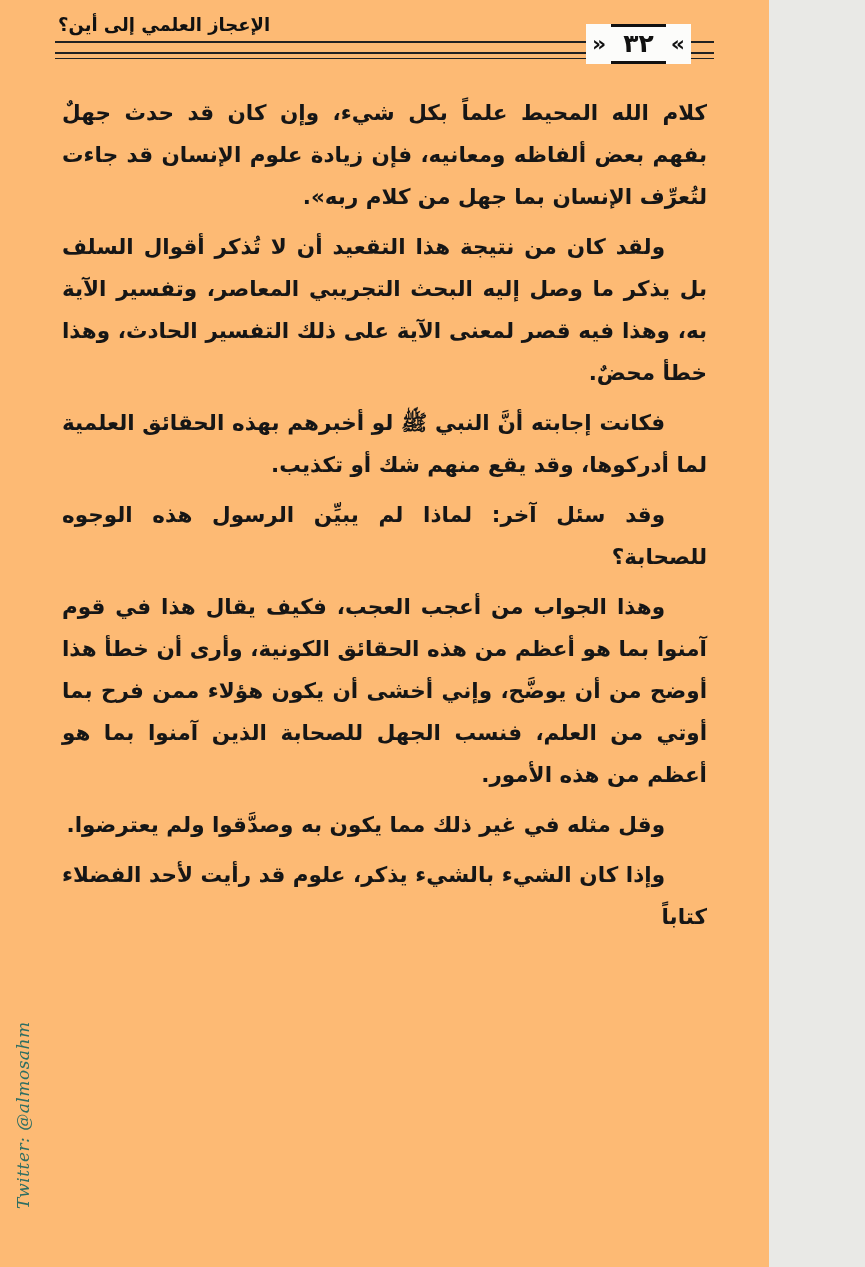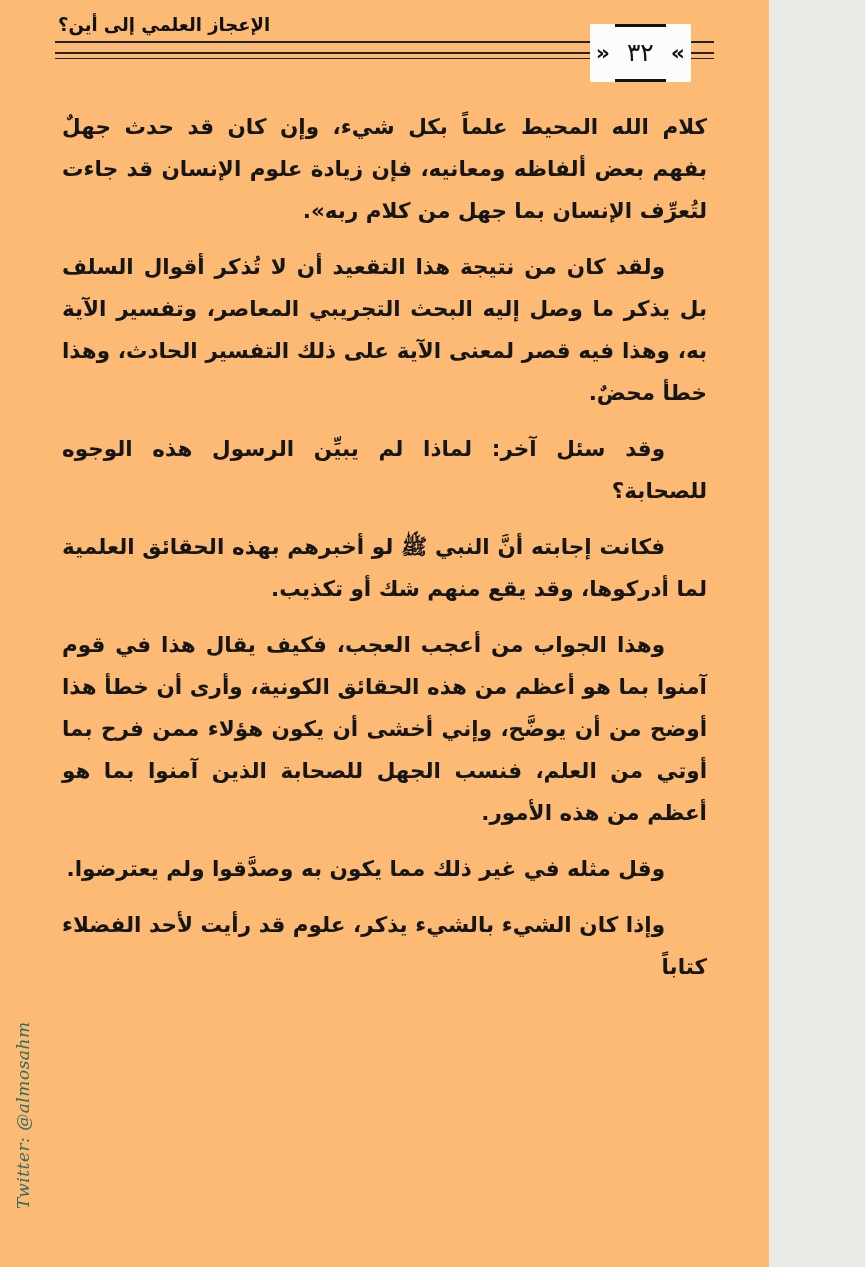--- a/index.html
+++ b/index.html
@@ -62,25 +62,25 @@
     z-index: 2;
     background: #fcfcfa;
     display: flex;
     align-items: center;
     gap: 5px;
     padding: 0 6px;
   }
 
   .page-number {
     font-size: 25px;
-    font-weight: normal;
+    font-weight: bold;
     line-height: 34px;
     border-top: 3px solid #111;
     border-bottom: 3px solid #111;
-    padding: 9px 12px;
+    padding: 0 12px;
     color: #111;
     text-align: center;
   }
 
   .ornament {
     font-size: 22px;
     font-weight: bold;
     color: #111;
     line-height: 34px;
   }
@@ -94,21 +94,21 @@
     direction: rtl;
     text-align: justify;
     font-size: 21.5px;
     font-weight: bold;
     line-height: 42px;
     color: #161616;
   }
 
   .page-body p.para {
     text-indent: 42px;
-    margin: 14px 0 8px 0;
+    margin: 0 0 8px 0;
   }
 
   
   .page-body p.para:first-of-type {
     text-indent: 0;
   }
 
   
   .watermark {
     position: absolute;
@@ -143,23 +143,23 @@
   </header>
 
   <main class="page-body">
 
       <p class="para">كلام الله المحيط علماً بكل شيء، وإن كان قد حدث جهلٌ بفهم بعض ألفاظه ومعانيه، فإن زيادة علوم الإنسان قد جاءت لتُعرِّف الإنسان بما جهل من كلام ربه».</p>
 
 
 
       <p class="para">ولقد كان من نتيجة هذا التقعيد أن لا تُذكر أقوال السلف بل يذكر ما وصل إليه البحث التجريبي المعاصر، وتفسير الآية به، وهذا فيه قصر لمعنى الآية على ذلك التفسير الحادث، وهذا خطأ محضٌ.</p>
 
+      <p class="para">فكانت إجابته أنَّ النبي ﷺ لو أخبرهم بهذه الحقائق العلمية لما أدركوها، وقد يقع منهم شك أو تكذيب.</p>
+
       <p class="para">وقد سئل آخر: لماذا لم يبيِّن الرسول هذه الوجوه للصحابة؟</p>
-
-      <p class="para">فكانت إجابته أنَّ النبي ﷺ لو أخبرهم بهذه الحقائق العلمية لما أدركوها، وقد يقع منهم شك أو تكذيب.</p>
 
       <p class="para">وهذا الجواب من أعجب العجب، فكيف يقال هذا في قوم آمنوا بما هو أعظم من هذه الحقائق الكونية، وأرى أن خطأ هذا أوضح من أن يوضَّح، وإني أخشى أن يكون هؤلاء ممن فرح بما أوتي من العلم، فنسب الجهل للصحابة الذين آمنوا بما هو أعظم من هذه الأمور.</p>
 
 
       <p class="para">وقل مثله في غير ذلك مما يكون به وصدَّقوا ولم يعترضوا.</p>
 
       <p class="para">وإذا كان الشيء بالشيء يذكر، علوم قد رأيت لأحد الفضلاء كتاباً</p>
     </main>
 
   <div class="watermark">Twitter: @almosahm</div>

